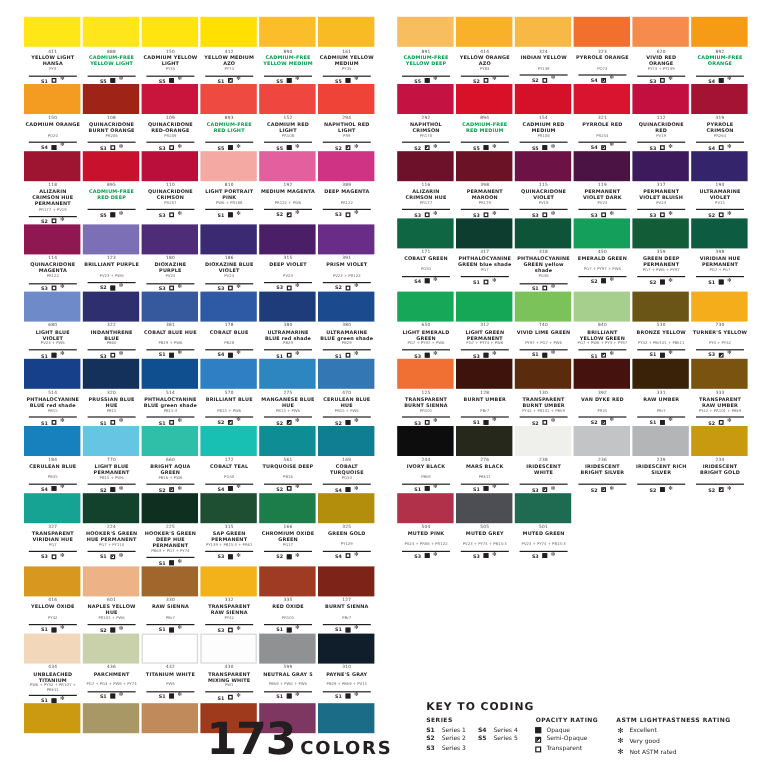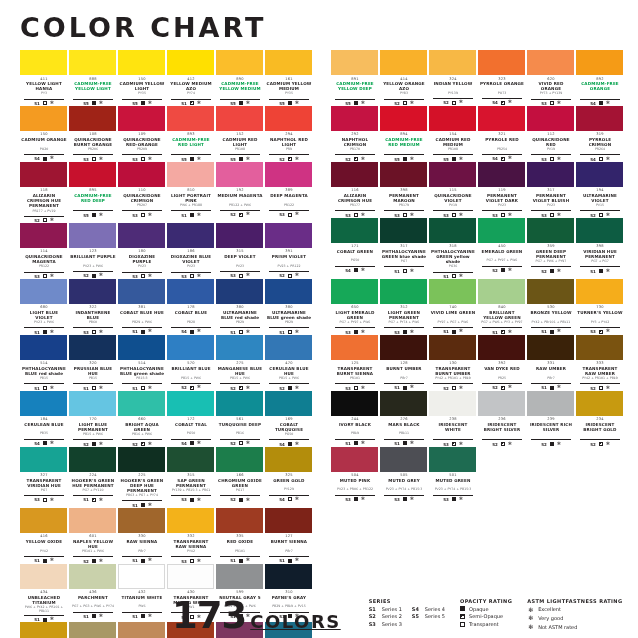--- a/index.html
+++ b/index.html
@@ -85,21 +85,21 @@
   .footer { position: absolute; left: 20px; right: 14px; bottom: 6px; display:flex; align-items: flex-end; }
   .count {
     font-family: "DejaVu Sans", sans-serif;
     font-weight: 700;
     font-size: 37px;
     letter-spacing: -1px;
     line-height: .9;
     color: #231f20;
     margin-left: 152px;
   }
-  .count small { font-size: 18px; letter-spacing: 1.5px; margin-left: 4px; text-decoration: underline; }
+  .count small { font-size: 15px; letter-spacing: 1.5px; margin-left: 4px; }
 
   .key { margin-left: 28px; padding-bottom: 2px; }
   .key-title {
     font-family: "DejaVu Sans", sans-serif;
     font-weight: 700;
     font-size: 9px;
     letter-spacing: .8px;
     margin-bottom: 3px;
   }
   .key-cols { display: flex; gap: 15px; }
@@ -116,21 +116,20 @@
   .key-sw.opaque { background: #231f20; }
   .key-sw.semi { background: linear-gradient(135deg, #231f20 0 50%, #fff 50% 100%); }
   .key-sw.trans { background: #fff; }
   .key-ast { font-size: 6px; width: 7px; display:inline-block; text-align:center; }
 </style>
 </head>
 <body>
 
 <div class="page">
 
-  <div class="title">COLOR CHART</div>
 
   <div class="columns">
     <div class="col" id="left-col">
         <div class="row">
           <div class="cell">
             <div class="chip" style="background: rgb(255, 230, 23);"></div>
             <div class="code">411</div>
             <div class="nm">YELLOW LIGHT HANSA</div>
             <div class="pig">PY3</div>
             <div class="codes">
@@ -1342,20 +1341,21 @@
         </div>
       </div>
   </div>
 
   <div class="footer">
     <div class="count">
       <span>173</span><small>COLORS</small>
     </div>
 
     <div class="key">
+      <div class="key-title">KEY TO CODING</div>
       <div class="key-cols">
         <div class="key-blk">
           <div class="key-h">SERIES</div>
           <div class="key-grid">
             <div class="key-list" id="series-a">
                 <div class="key-item">
                   <b>S1</b>
                   <span>Series 1</span>
                 </div>
                 <div class="key-item">

